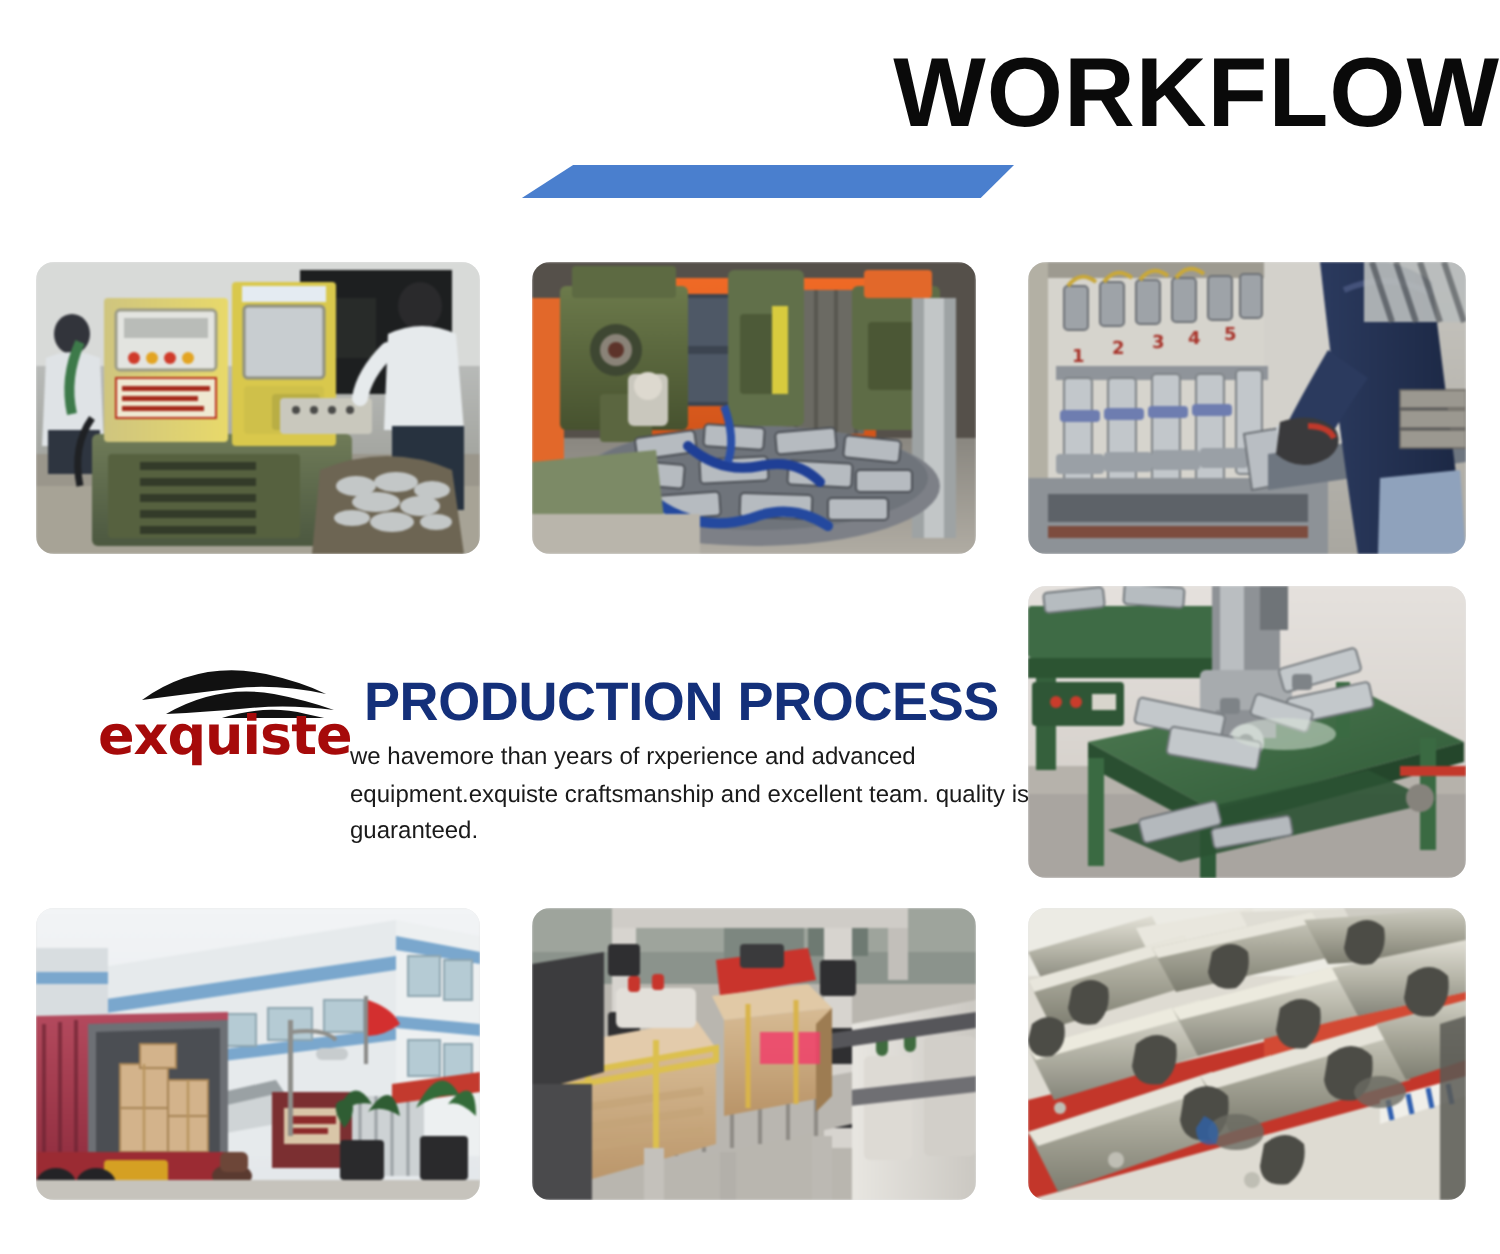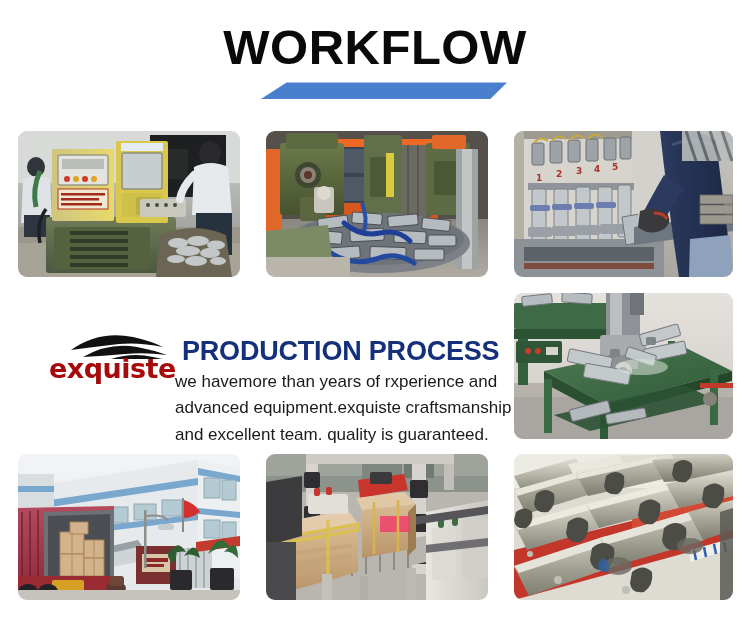--- a/index.html
+++ b/index.html
@@ -20,21 +20,21 @@
     width: 750px;
     height: 627px;
   }
 
   
   .header {
     position: absolute;
     left: 0;
     top: 22px;
     width: 750px;
-    text-align: center;
+    text-align: right;
   }
   .header-title {
     font-family: "Liberation Sans", sans-serif;
     font-size: 49px;
     font-weight: bold;
     color: #0a0a0a;
     letter-spacing: 0.5px;
     line-height: 1.05;
     margin: 0;
   }
@@ -128,21 +128,21 @@
     letter-spacing: -0.2px;
     white-space: nowrap;
     margin: 4px;
   }
   .info-body {
     position: absolute;
     left: 157px;
     top: 76px;
     width: 345px;
     font-family: "Liberation Sans", sans-serif;
-    font-size: 17px;
+    font-size: 12px;
     color: #1a1a1a;
     line-height: 1.55;
     margin: 0;
   }
 </style>
 </head>
 <body>
 
 <div class="page">
 

